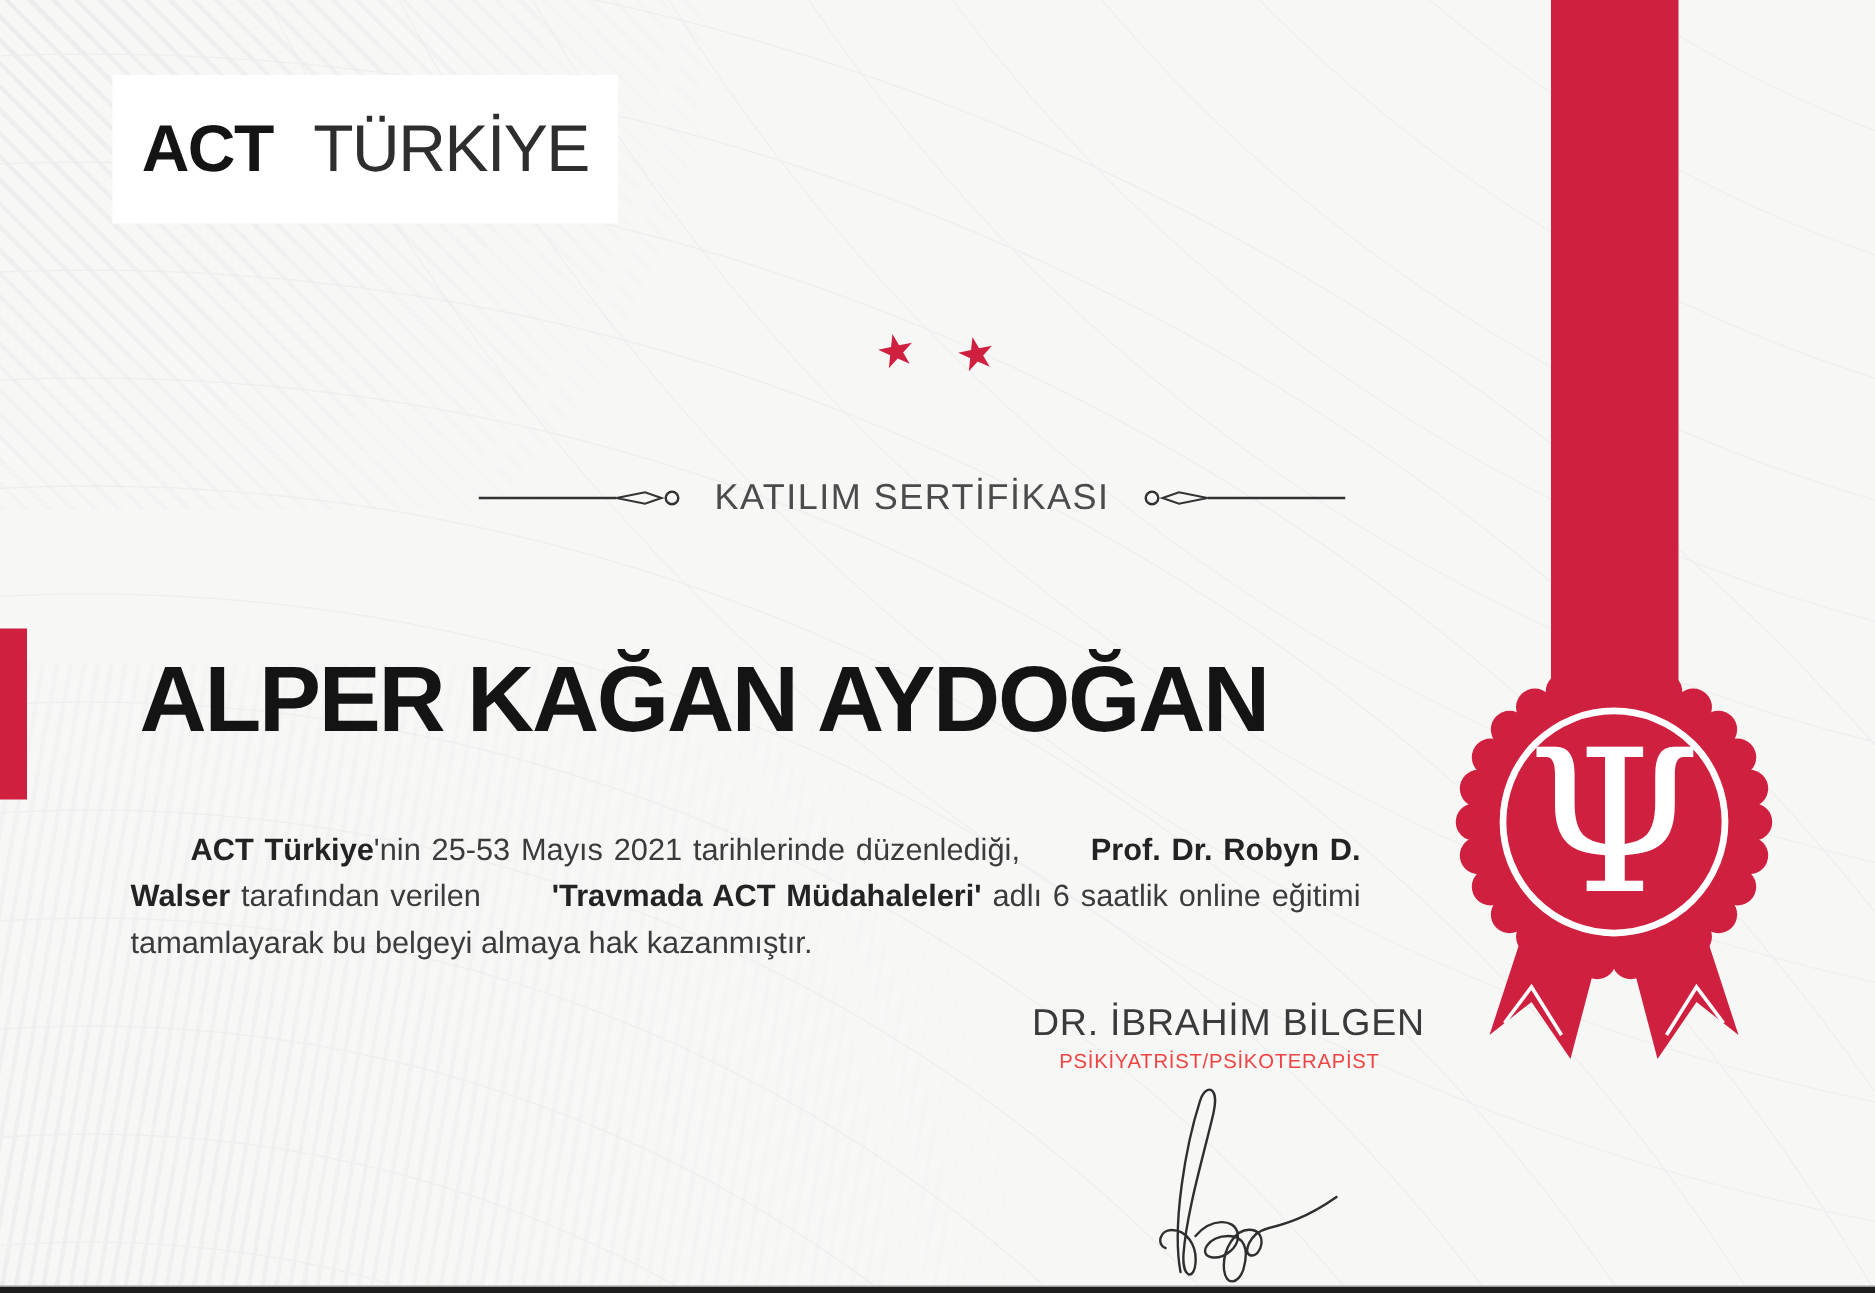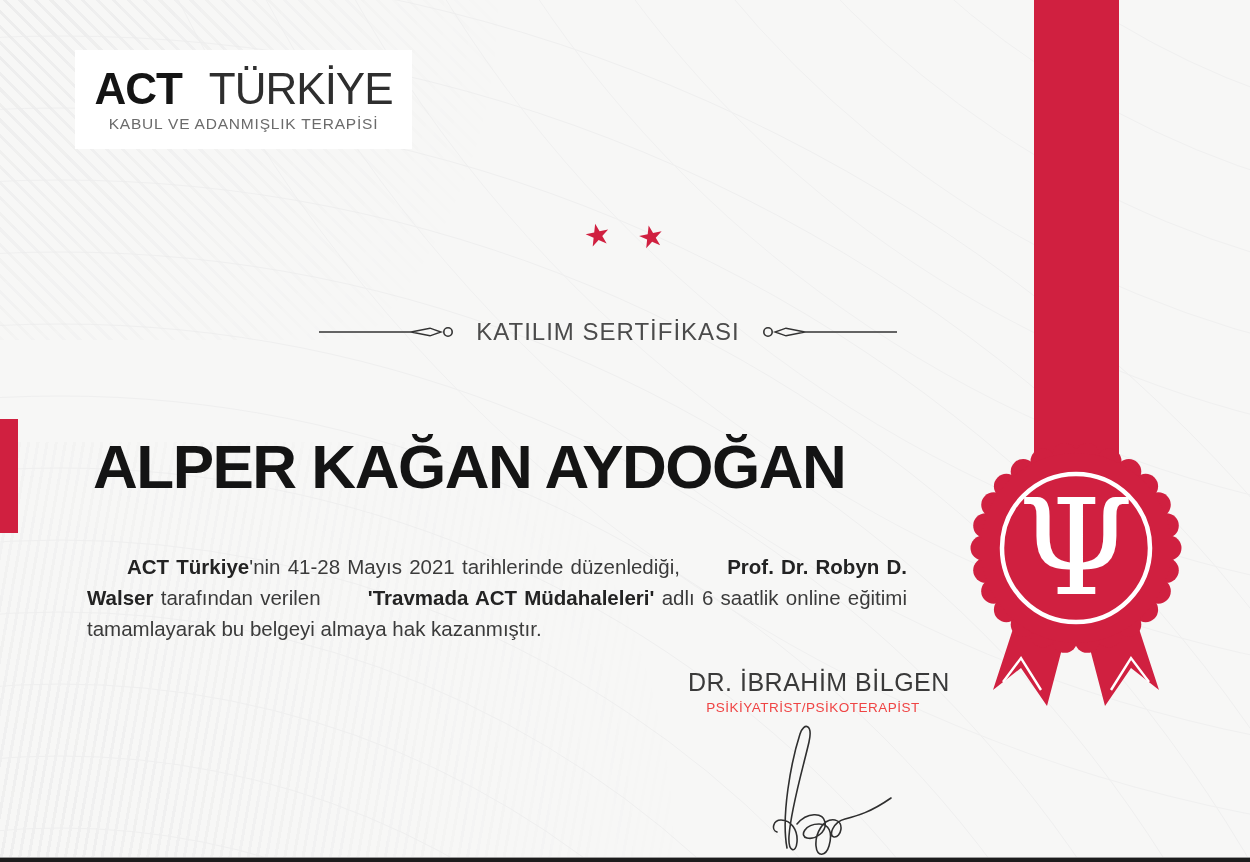--- a/index.html
+++ b/index.html
@@ -111,21 +111,20 @@
     </svg>
   <div class="stripes-tl"></div>
   <div class="stripes-bl"></div>
 
   <div class="ribbon-band"></div>
 
   <div class="logo-box">
     <div class="logo-line">
       <span class="logo-bold">ACT</span><span class="logo-light">TÜRKİYE</span>
     </div>
-    <div class="logo-sub">KABUL VE ADANMIŞLIK TERAPİSİ</div>
   </div>
 
   <div class="title-row">
     <span class="star left">★</span>
     <span class="star right">★</span>
   </div>
 
   <div class="divider">
     <svg width="135" height="16" viewBox="0 0 135 16">
       <line x1="0" y1="8" x2="92" y2="8" stroke="#333333" stroke-width="1.6"></line>
@@ -136,21 +135,21 @@
     <svg width="135" height="16" viewBox="0 0 135 16" style="transform:scaleX(-1);">
       <line x1="0" y1="8" x2="92" y2="8" stroke="#333333" stroke-width="1.6"></line>
       <path d="M92,8 L111,4.2 L122,8 L111,11.8 Z" fill="none" stroke="#333333" stroke-width="1.4"></path>
       <circle cx="129" cy="8" r="4.2" fill="none" stroke="#333333" stroke-width="1.6"></circle>
     </svg>
   </div>
 
   <div class="accent-bar"></div>
   <div class="name">ALPER KAĞAN AYDOĞAN</div>
 
-  <p class="body-text"><b>ACT Türkiye</b><span>'nin 41-28 Mayıs 2021 tarihlerinde düzenlediği, </span><b>Prof. Dr. Robyn D. Walser</b><span> tarafından verilen </span><b>'Travmada ACT Müdahaleleri'</b><span> adlı 6 saatlik online eğitimi tamamlayarak bu belgeyi almaya hak kazanmıştır.</span></p>
+  <p class="body-text"><b>ACT Türkiye</b><span>'nin 25-53 Mayıs 2021 tarihlerinde düzenlediği, </span><b>Prof. Dr. Robyn D. Walser</b><span> tarafından verilen </span><b>'Travmada ACT Müdahaleleri'</b><span> adlı 6 saatlik online eğitimi tamamlayarak bu belgeyi almaya hak kazanmıştır.</span></p>
 
   <div class="signer">
     <div class="signer-name">DR. İBRAHİM BİLGEN</div>
     <div class="signer-title">PSİKİYATRİST/PSİKOTERAPİST</div>
   </div>
 
   <svg class="signature-svg" viewBox="0 0 165 140">
     <path d="M52,128 C46,96 56,42 65,14 C69,2 78,4 74,22 C68,48 56,88 54,116 C53,132 61,134 62,122 C63,110 56,100 46,100 C38,100 36,110 42,112
              M62,104 C72,92 88,92 90,102 C92,112 80,120 72,118 C64,116 70,104 84,104 C94,104 98,112 94,126 C91,136 82,138 81,126 C80,114 88,98 100,100 C110,102 106,118 99,117 C93,116 98,102 110,99 C122,96 136,92 156,78" fill="none" stroke="#2f2f2f" stroke-width="1.6" stroke-linecap="round" stroke-linejoin="round"></path>
   </svg>

